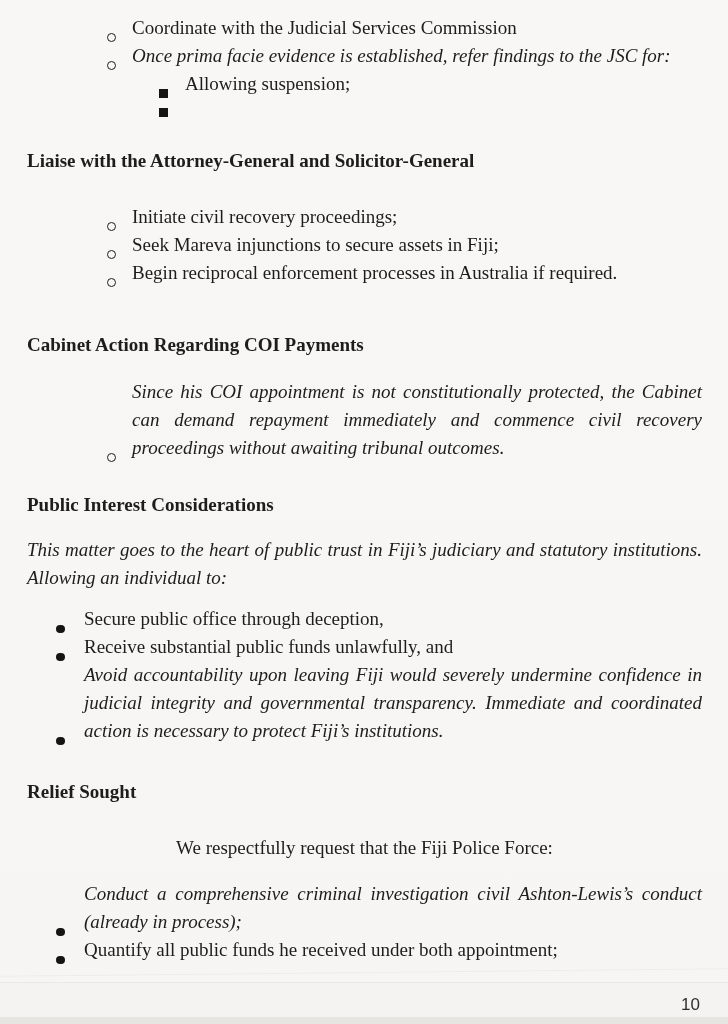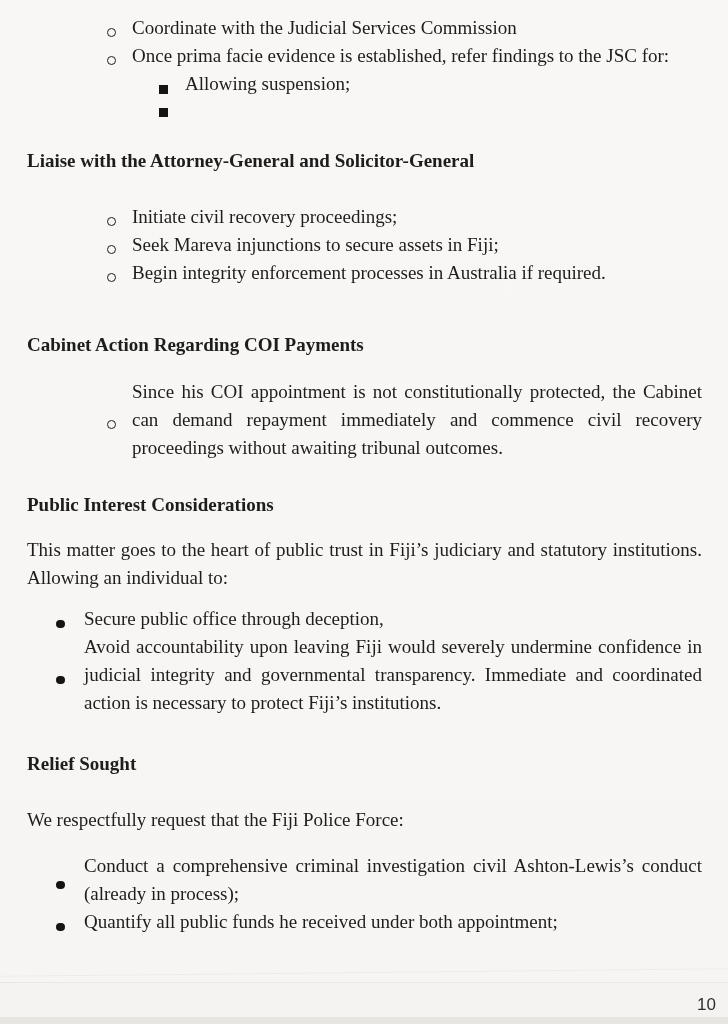--- a/index.html
+++ b/index.html
@@ -20,26 +20,26 @@
     padding: 14px 26px 0 27px;
     font-size: 19px;
     line-height: 28px;
     z-index: 2;
   }
   .heading {
     font-weight: 700;
     font-size: 19px;
     line-height: 28px;
   }
-  .para { line-height: 28px; }
-  .just { text-align: justify; }
+  .para { line-height: 28px; text-align: center; }
+  .just { text-align: justify; font-style: italic; }
   .ul { }
   .li {
     display: flex;
-    align-items: center;
+    align-items: flex-end;
   }
   .li .marker {
     flex: 0 0 27px;
     display: flex;
     justify-content: flex-start;
   }
   .ul.circle .li { padding-left: 78px; }
   .ul.circle .li.sub { padding-left: 131px; }
   .ul.disc .li { padding-left: 29px; }
   .ul.disc .li .marker { flex: 0 0 28px; }
@@ -94,21 +94,21 @@
     position: absolute;
     left: 0; right: 0;
     bottom: 0;
     height: 7px;
     background: #e6e5e2;
     z-index: 3;
   }
   .page-number {
     position: absolute;
     top: 995px;
-    right: 12px;
+    right: 28px;
     font-family: "Liberation Sans", sans-serif;
     font-size: 17px;
     color: #2e2e2e;
     z-index: 4;
   }
 </style>
 </head>
 <body>
 
 <div class="page">
@@ -150,21 +150,21 @@
     <div class="li">
       <span class="marker">
           <span class="dot-circle"></span>
         </span>
       <span class="txt">Seek Mareva injunctions to secure assets in Fiji;</span>
     </div>
     <div class="li">
       <span class="marker">
           <span class="dot-circle"></span>
         </span>
-      <span class="txt">Begin integrity enforcement processes in Australia if required.</span>
+      <span class="txt">Begin reciprocal enforcement processes in Australia if required.</span>
     </div>
   </div>
 
   <div class="heading mt32">Cabinet Action Regarding COI Payments</div>
   <div class="ul circle mt19">
     <div class="li">
       <span class="marker">
           <span class="dot-circle"></span>
         </span>
       <span class="txt just">Since his COI appointment is not constitutionally protected, the Cabinet can demand repayment immediately and commence civil recovery proceedings without awaiting tribunal outcomes.</span>
@@ -172,20 +172,26 @@
   </div>
 
   <div class="heading mt29">Public Interest Considerations</div>
   <div class="para just mt17">This matter goes to the heart of public trust in Fiji’s judiciary and statutory institutions. Allowing an individual to:</div>
   <div class="ul disc mt13">
     <div class="li">
       <span class="marker">
           <span class="dot-disc"></span>
         </span>
       <span class="txt">Secure public office through deception,</span>
+    </div>
+    <div class="li">
+      <span class="marker">
+          <span class="dot-disc"></span>
+        </span>
+      <span class="txt">Receive substantial public funds unlawfully, and</span>
     </div>
     <div class="li">
       <span class="marker">
           <span class="dot-disc"></span>
         </span>
       <span class="txt just">Avoid accountability upon leaving Fiji would severely undermine confidence in judicial integrity and governmental transparency. Immediate and coordinated action is necessary to protect Fiji’s institutions.</span>
     </div>
   </div>
 
   <div class="heading mt33">Relief Sought</div>

